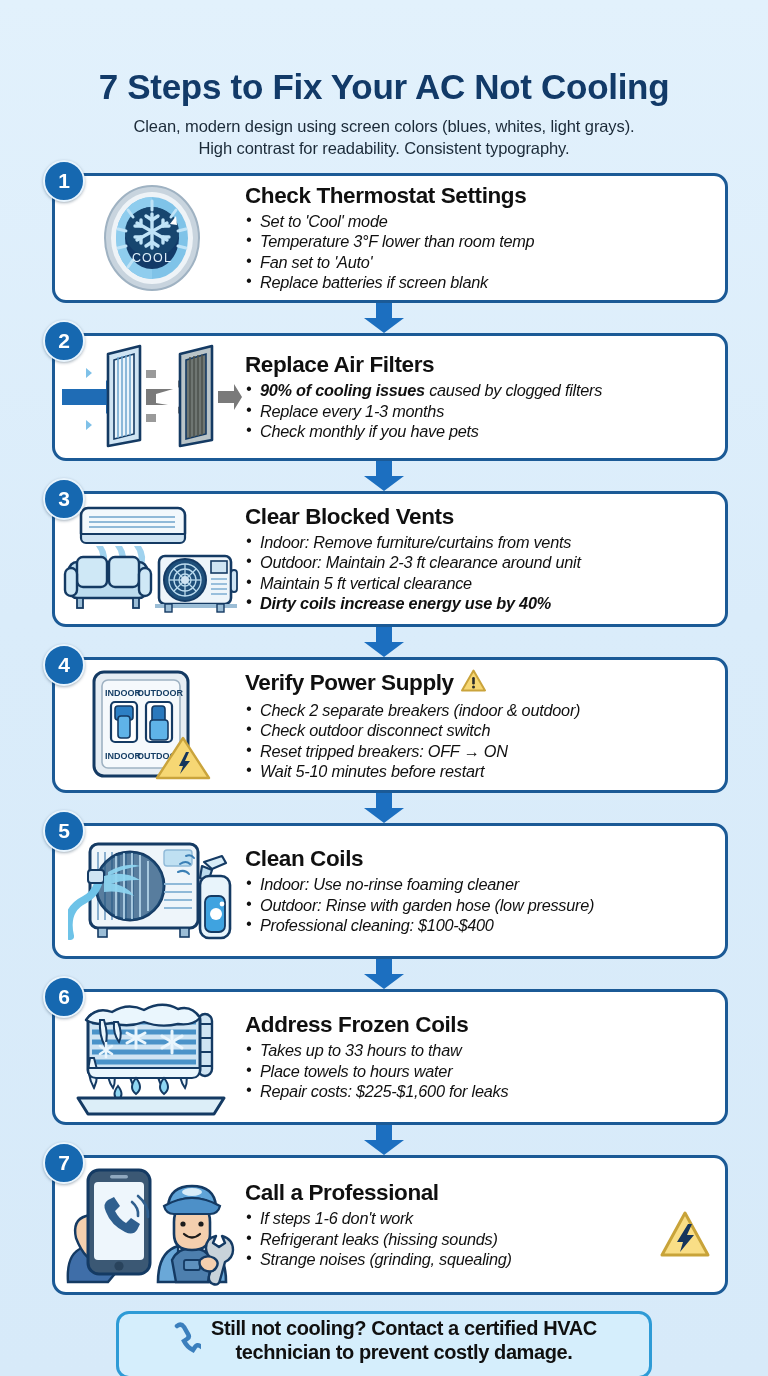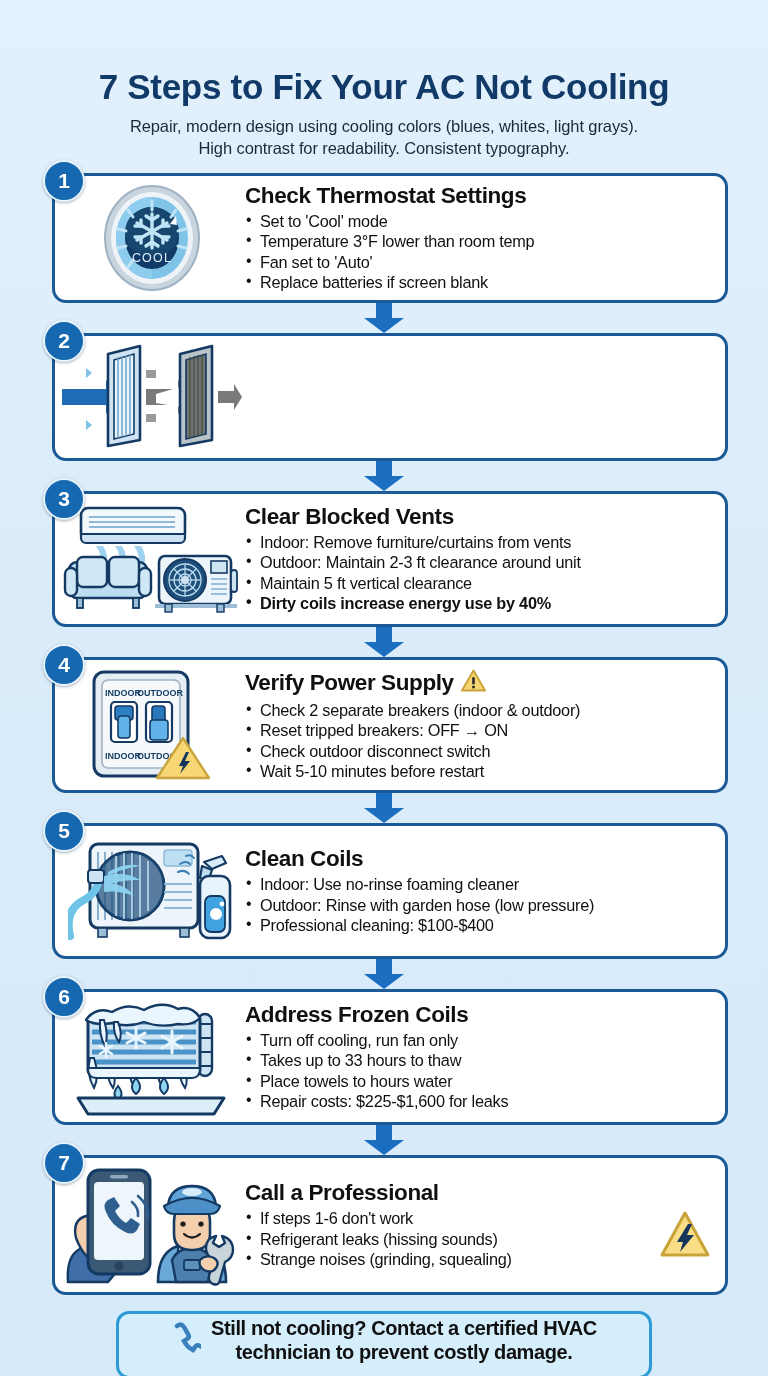--- a/index.html
+++ b/index.html
@@ -52,20 +52,21 @@
   .step-title {
     font-size: 22.5px; font-weight: bold; color: #101010;
     letter-spacing: -0.4px; line-height: 1.1; margin-bottom: 2px;
     display: flex; align-items: center; gap: 7px;
   }
   ul.bullets { list-style: none; }
   ul.bullets li {
     font-size: 16.3px; color: #101010; line-height: 1.26;
     letter-spacing: -0.25px; padding-left: 15px; position: relative;
     white-space: nowrap;
+    font-style: italic;
   }
   ul.bullets li::before {
     content: "•"; position: absolute; left: 1px; top: -1px; font-size: 16px;
   }
   ul.bullets li.bold { font-weight: bold; }
   ul.bullets li b { font-weight: bold; }
 
   .arrow-gap { height: 30px; display: flex; align-items: center; justify-content: center; }
   .arrow { display: block; }
 
@@ -82,21 +83,21 @@
   }
 </style>
 </head>
 <body>
 
 <div class="page">
 
   <div class="header">
     <div class="title">7 Steps to Fix Your AC Not Cooling</div>
     <div class="subtitle">
-      <div>Repair, modern design using cooling colors (blues, whites, light grays).</div>
+      <div>Clean, modern design using screen colors (blues, whites, light grays).</div>
       <div>High contrast for readability. Consistent typography.</div>
     </div>
   </div>
 
   <div class="steps">
 
     <div class="step-wrap">
       <div class="card">
         <div class="badge">1</div>
         <div class="art">
@@ -190,20 +191,30 @@
               <g stroke="#4e544f" stroke-width="1.6">
                 <line x1="128" y1="15" x2="128" y2="96"></line>
                   <line x1="132" y1="14" x2="132" y2="95"></line>
                 <line x1="136" y1="13" x2="136" y2="94"></line>
                   <line x1="140" y1="12.5" x2="140" y2="93"></line>
               </g>
             </g>
             <polygon points="156,49 172,49 172,42 180,55 172,68 172,61 156,61" fill="#7a7a7a"></polygon>
           </svg>
         </div>
+        <div class="body">
+          <div class="step-title">
+            <span>Replace Air Filters</span>
+          </div>
+          <ul class="bullets">
+            <li><b>90% of cooling issues</b><span> caused by clogged filters</span></li>
+            <li>Replace every 1-3 months</li>
+            <li>Check monthly if you have pets</li>
+          </ul>
+        </div>
       </div>
     </div>
 
     <div class="arrow-gap">
       <svg class="arrow" width="46" height="30" viewBox="0 0 46 30">
           <polygon points="15,0 31,0 31,15 43,15 23,30 3,15 15,15" fill="#1c6fc0"></polygon>
         </svg>
     </div>
 
     <div class="step-wrap">
@@ -314,22 +325,22 @@
             <span>
               <svg width="25" height="23" viewBox="0 0 25 23">
                 <polygon points="12.5,1.5 24,21.5 1,21.5" fill="#f6d774" stroke="#caa43c" stroke-width="2" stroke-linejoin="round"></polygon>
                 <rect x="11.2" y="8" width="2.6" height="7.5" rx="1.3" fill="#2b2b2b"></rect>
                 <circle cx="12.5" cy="18" r="1.5" fill="#2b2b2b"></circle>
               </svg>
             </span>
           </div>
           <ul class="bullets">
             <li>Check 2 separate breakers (indoor &amp; outdoor)</li>
+            <li>Check outdoor disconnect switch</li>
             <li>Reset tripped breakers: OFF → ON</li>
-            <li>Check outdoor disconnect switch</li>
             <li>Wait 5-10 minutes before restart</li>
           </ul>
         </div>
       </div>
     </div>
 
     <div class="arrow-gap">
       <svg class="arrow" width="46" height="30" viewBox="0 0 46 30">
           <polygon points="15,0 31,0 31,15 43,15 23,30 3,15 15,15" fill="#1c6fc0"></polygon>
         </svg>
@@ -465,21 +476,20 @@
               <path d="M44 88 q7 9 0 14 q-7 -5 0 -14 z"></path>
             </g>
             <path d="M4 100 h146 l-10 16 H14 z" fill="#dceef8" stroke="#143a63" stroke-width="3" stroke-linejoin="round"></path>
           </svg>
         </div>
         <div class="body">
           <div class="step-title">
             <span>Address Frozen Coils</span>
           </div>
           <ul class="bullets">
-            <li>Turn off cooling, run fan only</li>
             <li>Takes up to 33 hours to thaw</li>
             <li>Place towels to hours water</li>
             <li>Repair costs: $225-$1,600 for leaks</li>
           </ul>
         </div>
       </div>
     </div>
 
     <div class="arrow-gap">
       <svg class="arrow" width="46" height="30" viewBox="0 0 46 30">

